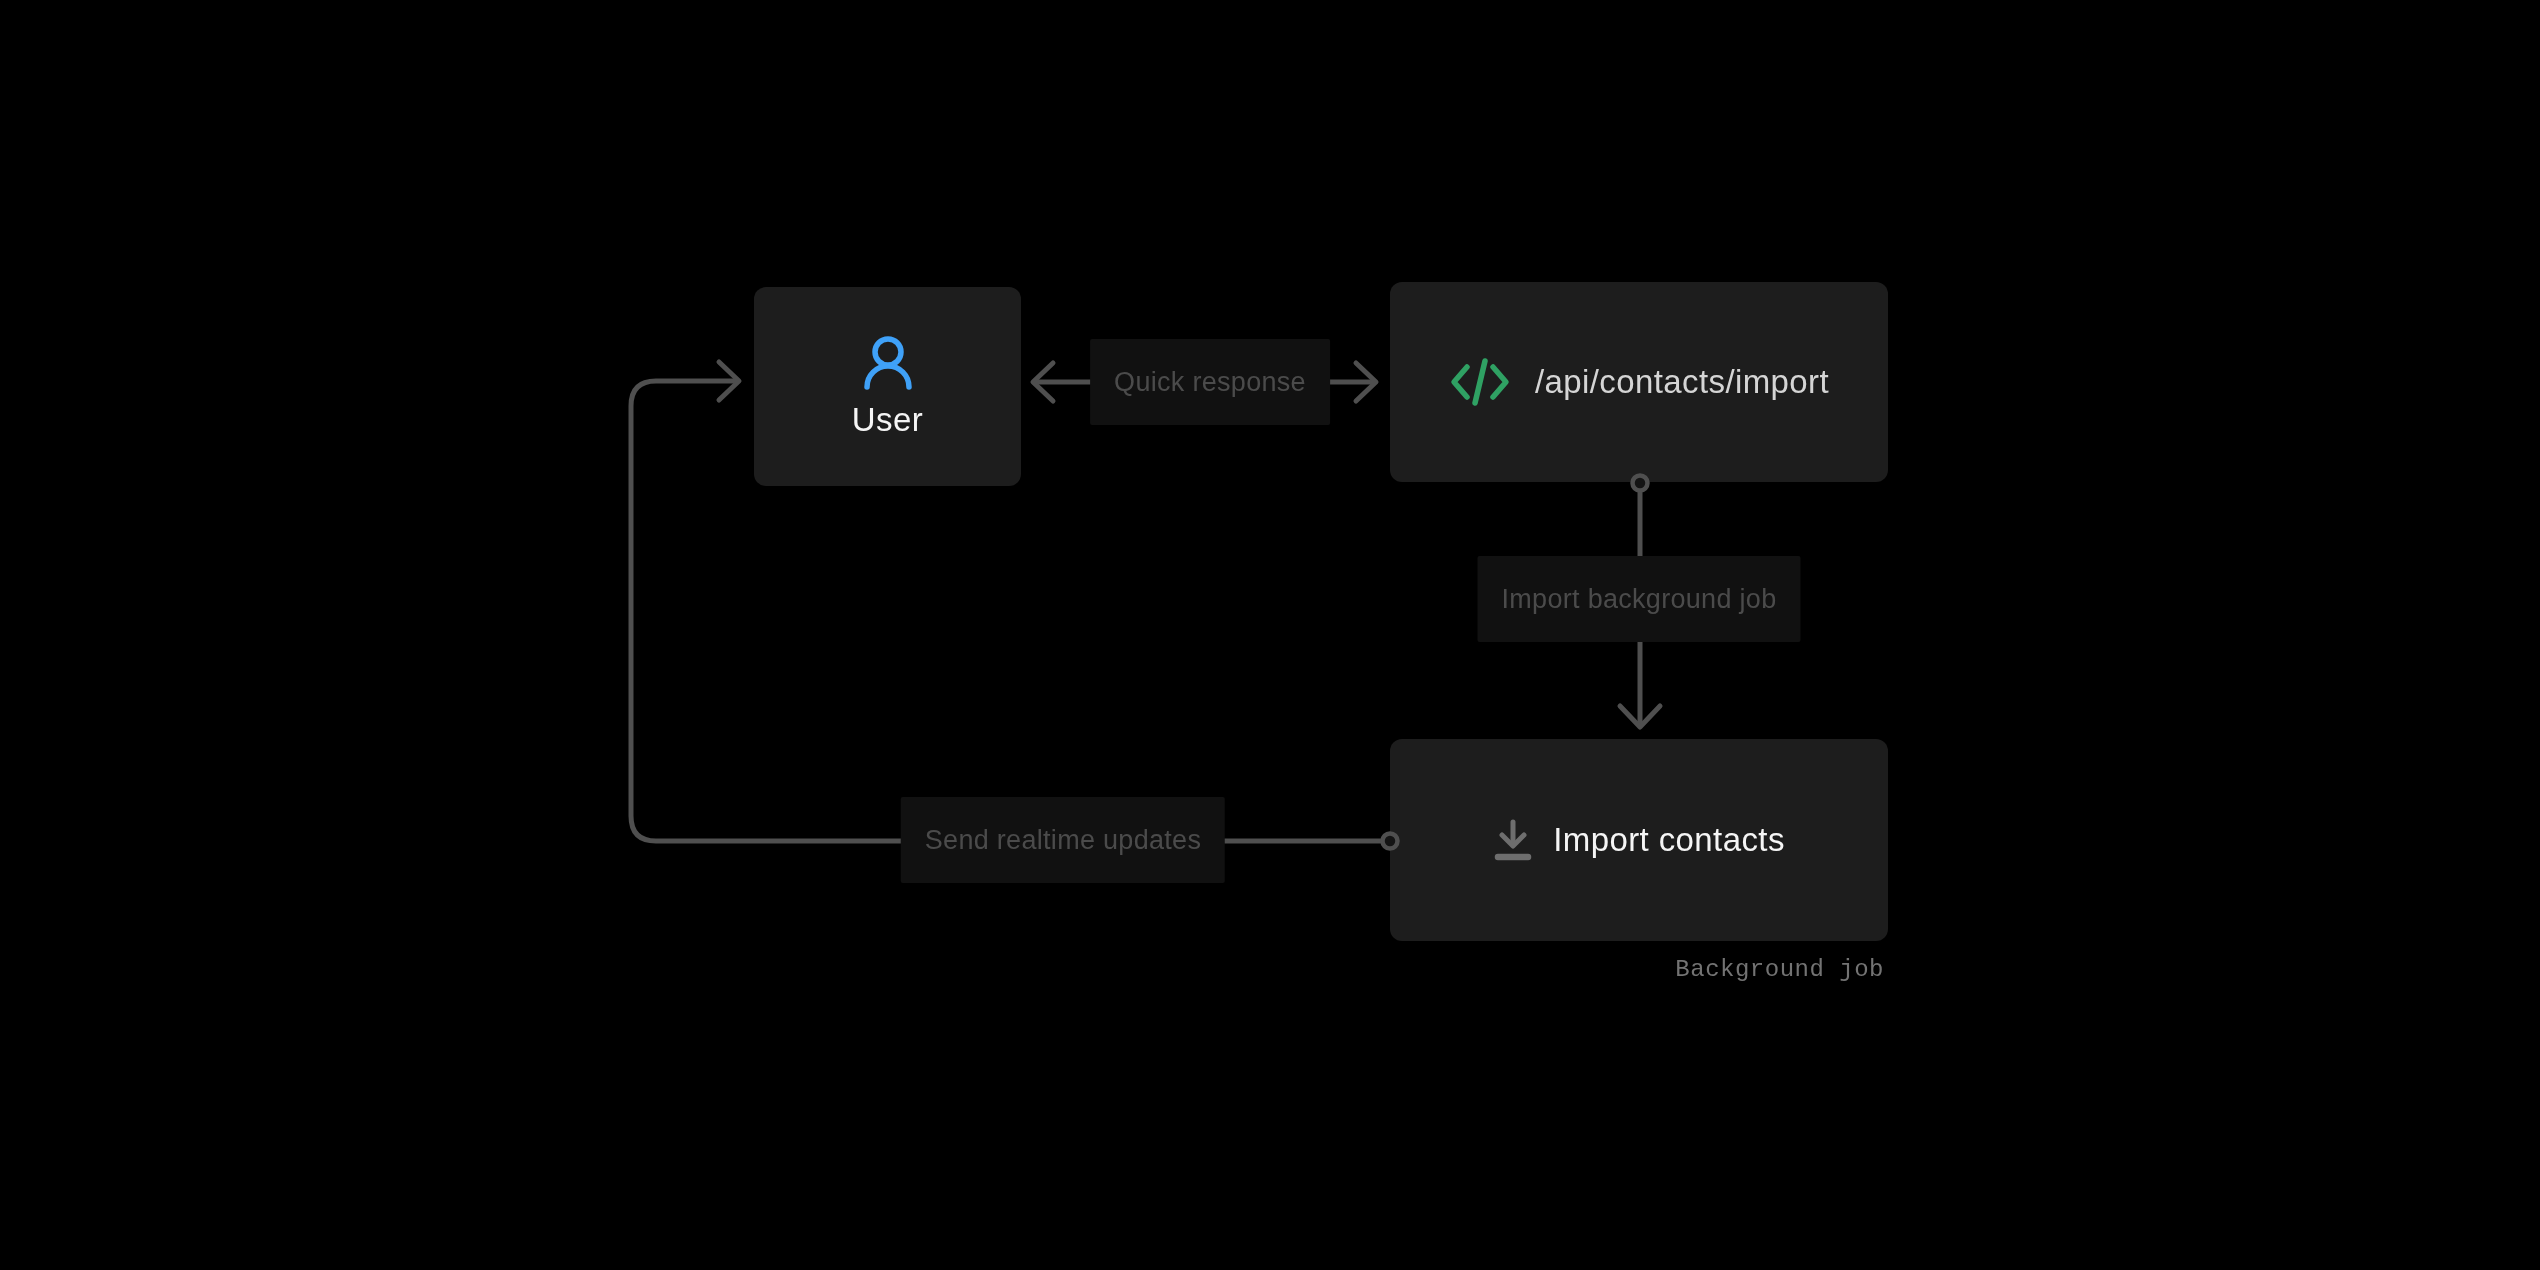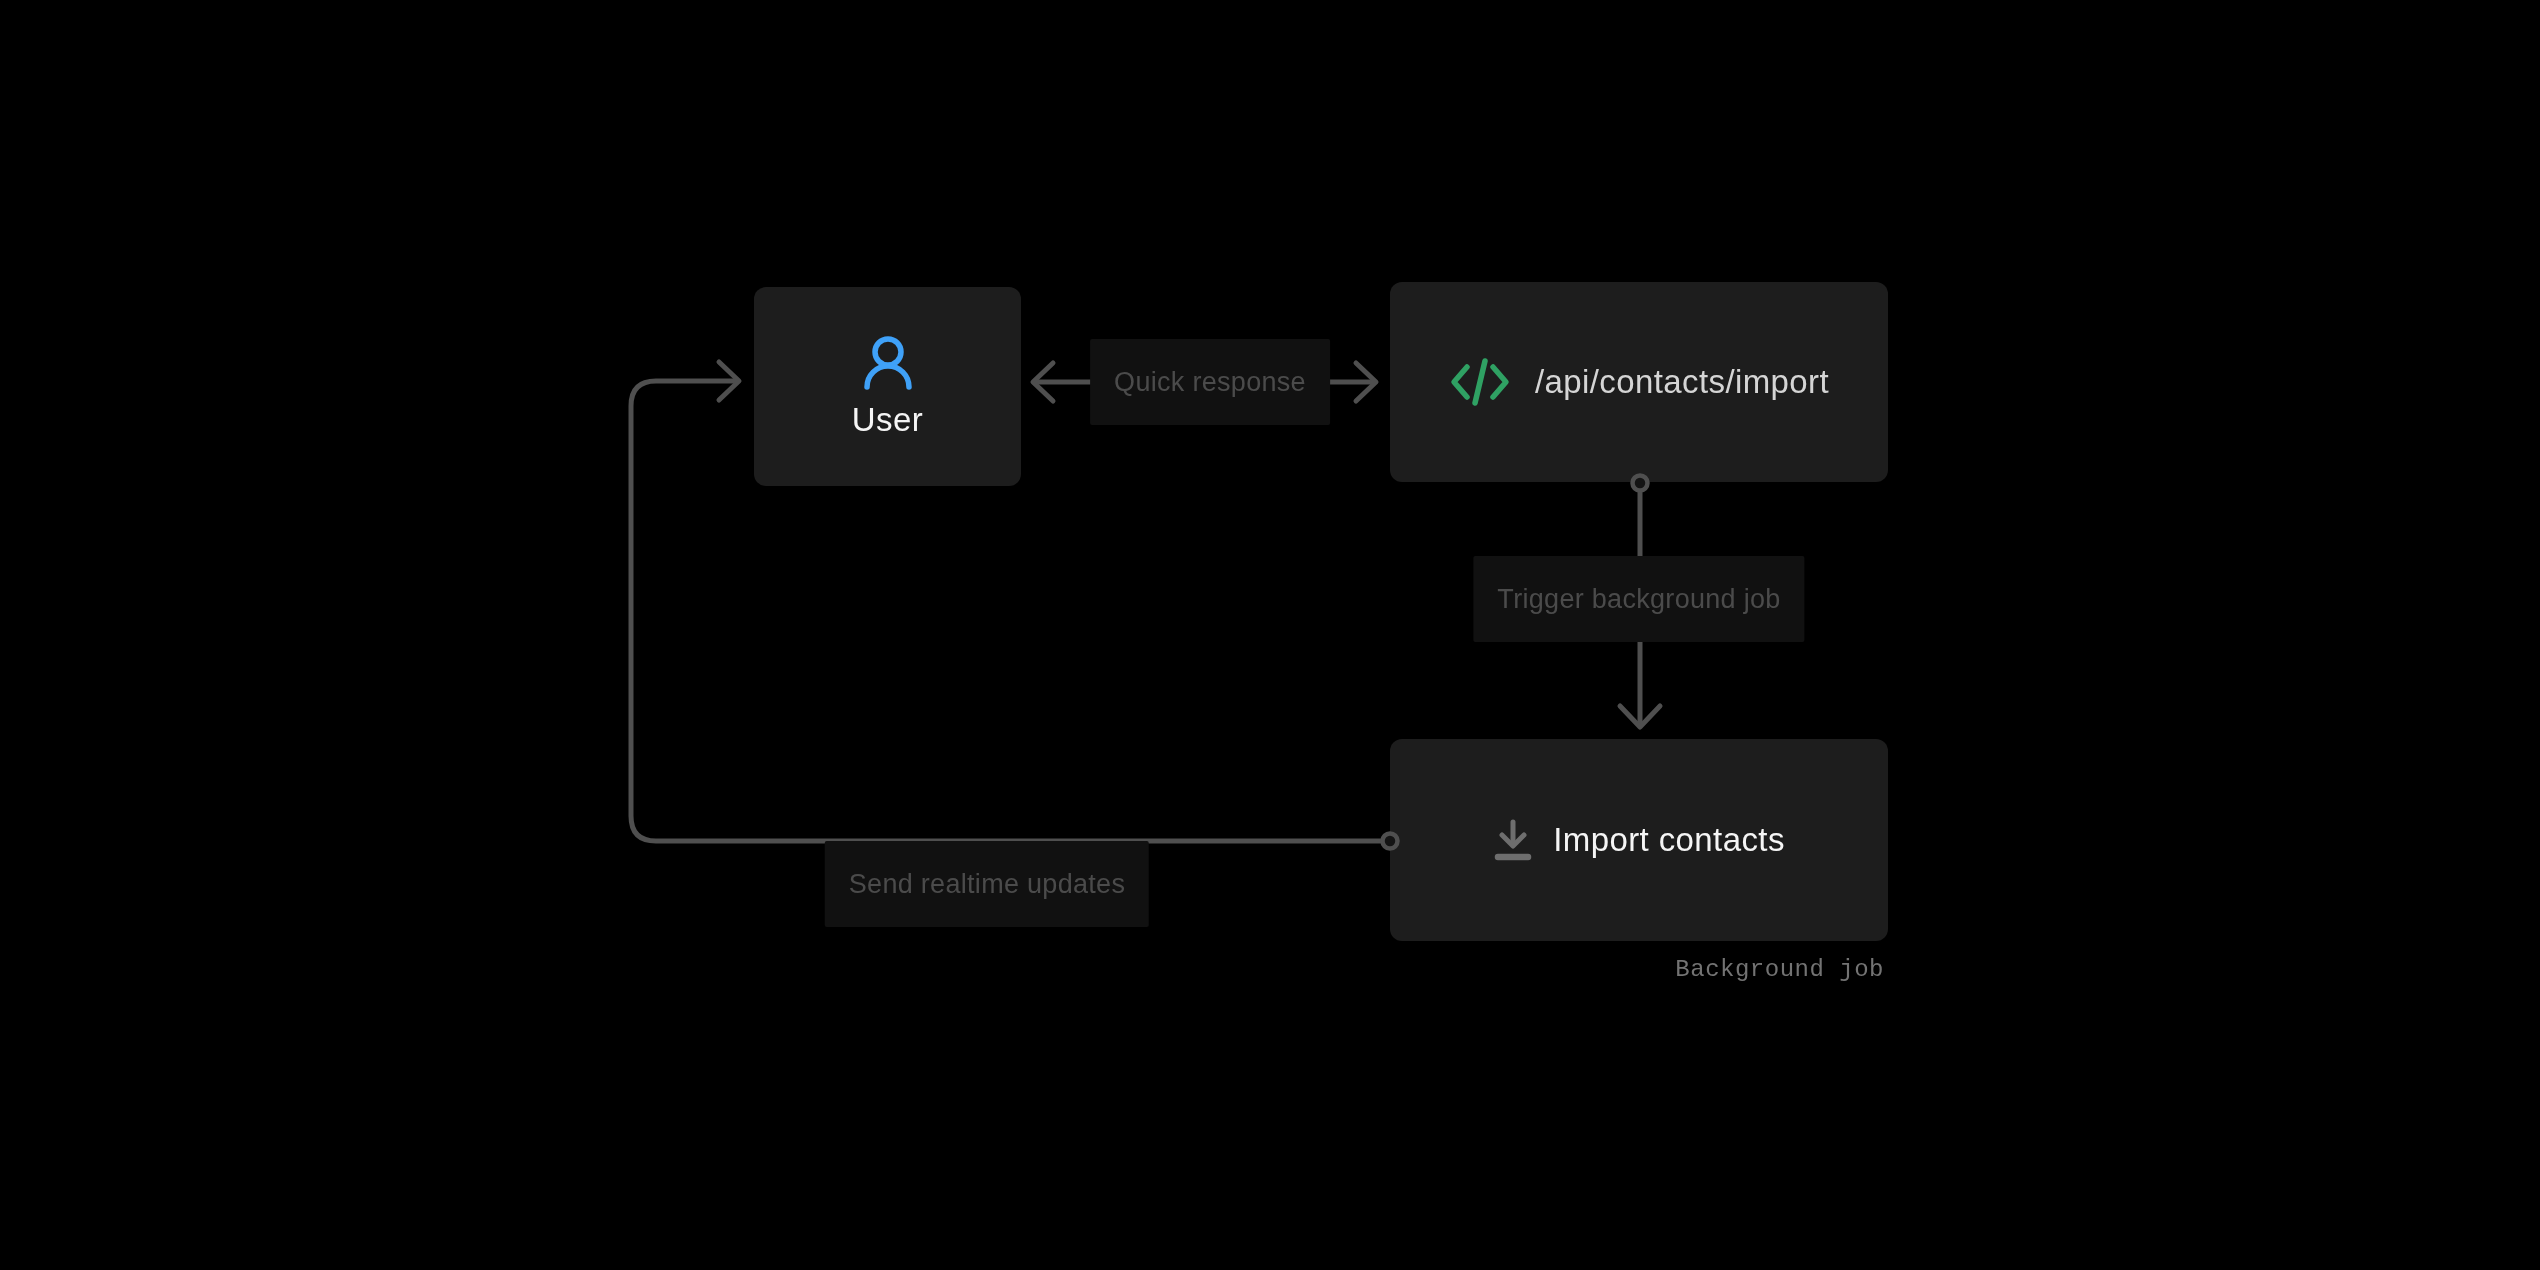--- a/index.html
+++ b/index.html
@@ -70,21 +70,21 @@
     padding: 0 24px;
     display: inline-flex;
     align-items: center;
     justify-content: center;
     white-space: nowrap;
     border-radius: 2px;
     z-index: 3;
   }
   .edge-label-quick    { left: 1210px; top: 382px; }
   .edge-label-trigger  { left: 1639px; top: 599px; }
-  .edge-label-realtime { left: 987px; top: 840px; margin-top: 44px; }
+  .edge-label-realtime { left: 1063px; top: 840px; }
   
   .annotation {
     position: absolute;
     left: 1390px; top: 956px; width: 494px;
     text-align: right;
     font-family: Liberation Mono, monospace;
     font-size: 24px;
     color: #737373;
     letter-spacing: 0.5px;
     z-index: 1;
@@ -138,16 +138,16 @@
         <path d="M9 17 L20 28 L31 17" stroke-width="5"></path>
         <path d="M5 39 H35" stroke-width="6.5"></path>
       </g>
     </svg>
     <span class="node-label">Import contacts</span>
   </div>
 
   <div class="annotation">Background job</div>
 
   <div class="edge-label edge-label-quick">Quick response</div>
-  <div class="edge-label edge-label-trigger">Trigger background job</div>
+  <div class="edge-label edge-label-trigger">Import background job</div>
   <div class="edge-label edge-label-realtime">Send realtime updates</div>
 
 </div>
 
 </body></html>

